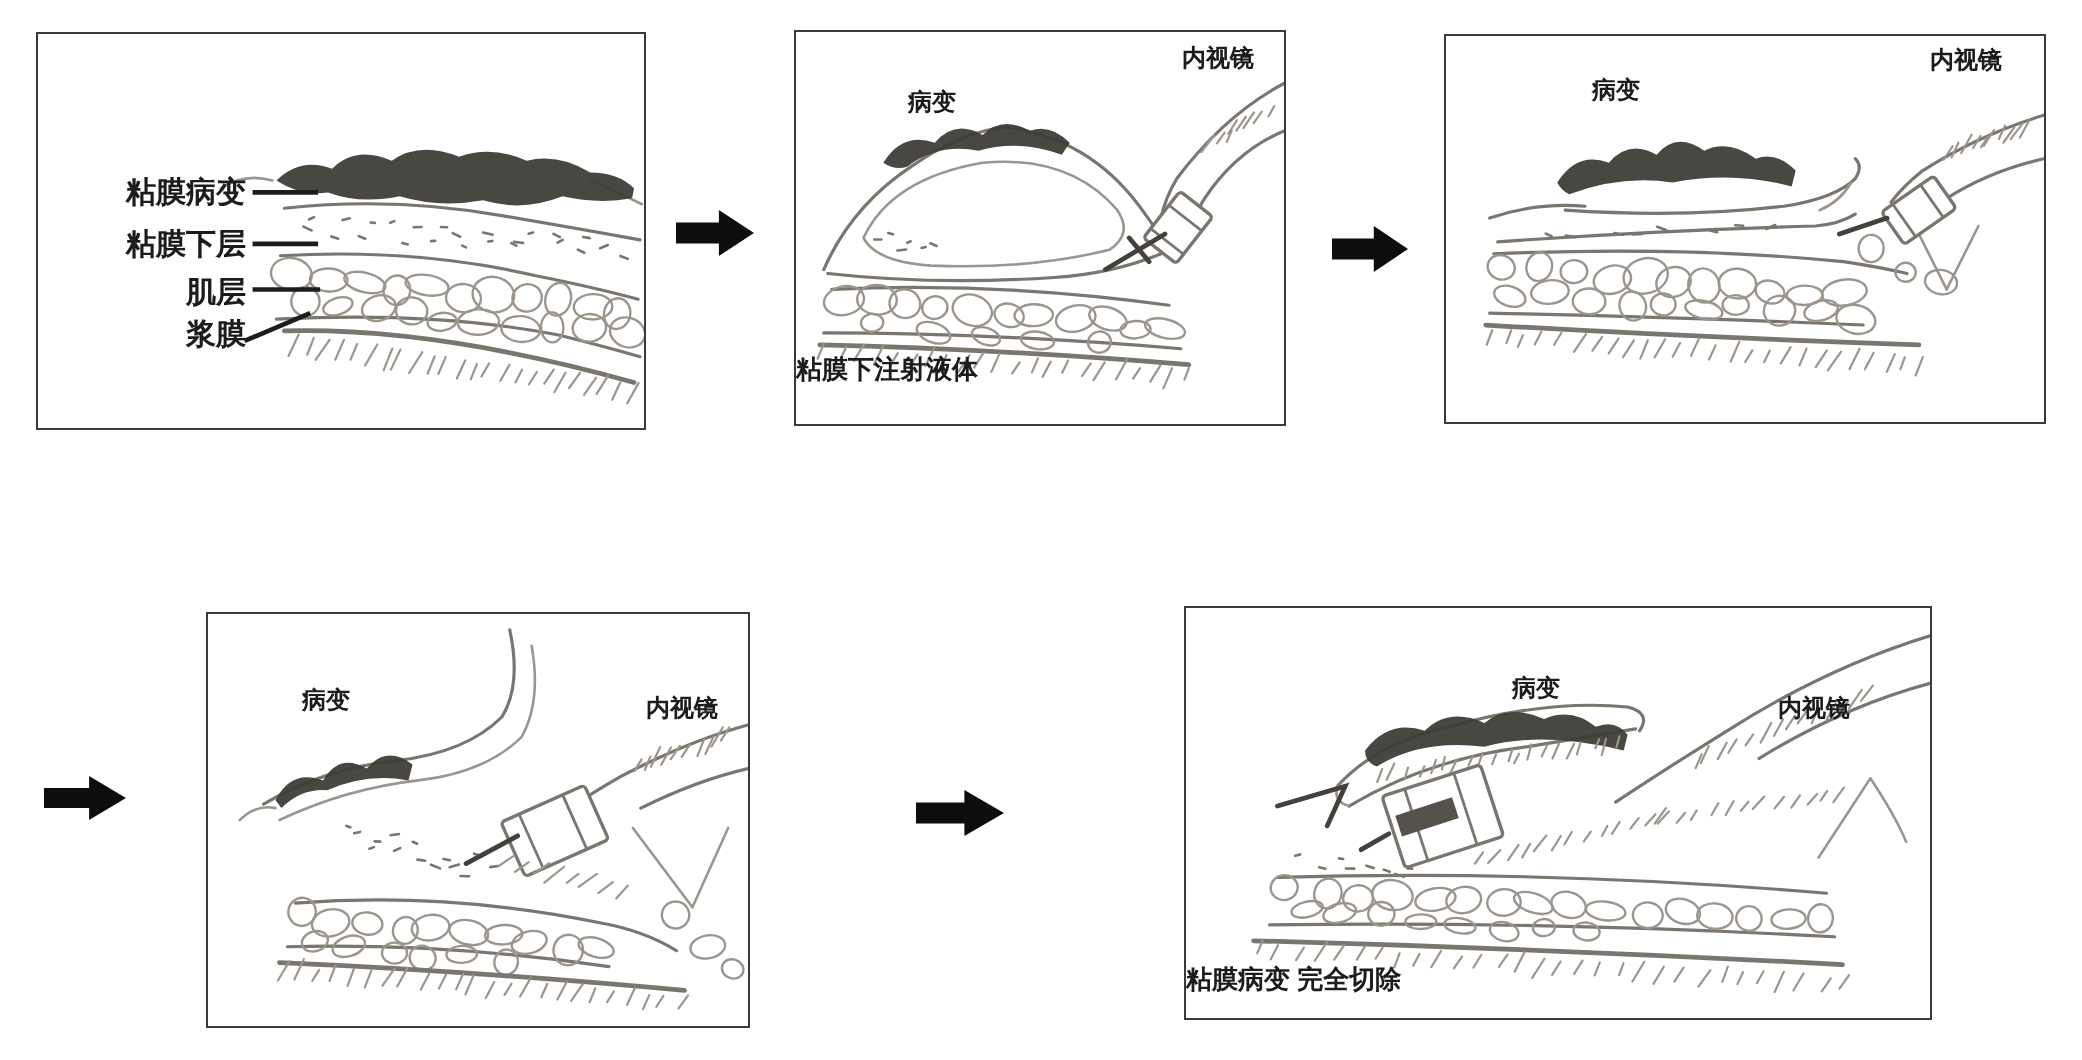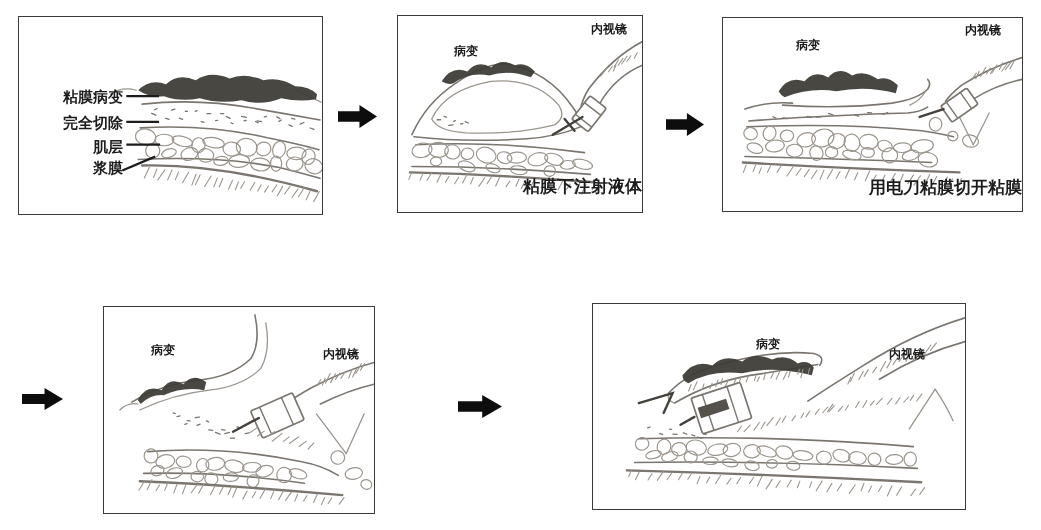--- a/index.html
+++ b/index.html
@@ -21,22 +21,22 @@
   .thick{stroke-width:2.4;}
   .lesion{fill:var(--lesion,#3e3b36);stroke:none;opacity:.94;}
   .dk{fill:none;stroke:#44413c;stroke-width:2.4;stroke-linecap:round;}
   .ptr line{stroke:var(--text,#1c1c1c);stroke-width:2.3;}
   .cap-g rect{fill:#fff;stroke:var(--sketch_line,#7a756e);stroke-width:1.7;}
   .cap-g line{stroke:var(--sketch_line,#7a756e);stroke-width:1.4;}
   .stones ellipse{fill:none;stroke:var(--sketch_faint,#9b958d);stroke-width:1.2;}
   .hatch line{stroke:var(--sketch_faint,#9b958d);stroke-width:1.1;stroke-linecap:round;}
   .spk line{stroke:var(--sketch_line,#7a756e);stroke-width:1.3;stroke-linecap:round;}
   .caption{
-    position:absolute;left:0;right:0;text-align:right;
-    font-size:17px;font-weight:600;color:var(--text,#1c1c1c);
+    position:absolute;left:0;right:0;text-align:left;
+    font-size:13px;font-weight:600;color:var(--text,#1c1c1c);
     white-space:pre;line-height:1.1;
   }
   .side-label{
     position:absolute;font-size:12px;font-weight:600;color:var(--text,#1c1c1c);
     white-space:nowrap;line-height:1.1;
   }
   .layer-labels{position:absolute;left:0;top:0;width:106px;height:100%;}
   .layer{
     position:absolute;right:2px;text-align:right;
     font-size:15px;font-weight:600;color:var(--text,#1c1c1c);
@@ -142,21 +142,21 @@
         </g>
       <g class="ptr">
         <line x1="108" y1="80" x2="141" y2="80"></line>
         <line x1="108" y1="106" x2="141" y2="106"></line>
         <line x1="108" y1="129" x2="142" y2="129"></line>
         <line x1="104" y1="155" x2="137" y2="141"></line>
       </g>
     </svg>
     <div class="layer-labels">
       <div class="layer" style="top:72px">粘膜病变</div>
-      <div class="layer" style="top:98px">完全切除</div>
+      <div class="layer" style="top:98px">粘膜下层</div>
       <div class="layer" style="top:122px">肌层</div>
       <div class="layer" style="top:143px">浆膜</div>
     </div>
   </section>
 
   <svg class="flow-arrow" style="left:338px;top:105px" width="39" height="23" viewBox="0 0 40 24" preserveAspectRatio="none" aria-hidden="true">
     <polygon points="0,6.5 22,6.5 22,0 40,12 22,24 22,17.5 0,17.5"></polygon>
   </svg>
 
   <section class="panel" style="left:397px;top:15px;width:246px;height:198px">
@@ -358,21 +358,20 @@
         <g class="cap-g" transform="rotate(-35 238 88)">
           <rect x="222" y="78" width="32" height="20" rx="2"></rect>
           <line x1="229" y1="78" x2="229" y2="98"></line>
           <line x1="246" y1="78" x2="246" y2="98"></line>
         </g>
         <path class="dk" d="M222,92 L198,100"></path>
       </g>
     </svg>
     <div class="side-label" style="left:73px;top:21px">病变</div>
     <div class="side-label" style="left:242px;top:6px">内视镜</div>
-    <div class="caption" style="top:161px">用电刀粘膜切开粘膜</div>
   </section>
 
   <svg class="flow-arrow" style="left:22px;top:388px" width="41" height="22" viewBox="0 0 40 24" preserveAspectRatio="none" aria-hidden="true">
     <polygon points="0,6.5 22,6.5 22,0 40,12 22,24 22,17.5 0,17.5"></polygon>
   </svg>
 
   <section class="panel" style="left:103px;top:306px;width:272px;height:208px">
     <svg class="sketch" viewBox="0 0 272 208" preserveAspectRatio="none" aria-hidden="true">
       <g>
         <path class="ln" d="M28,96 Q58,78 95,74 Q130,70 148,52 Q158,36 152,8"></path>
@@ -657,15 +656,16 @@
           <line x1="277.2" y1="189.9" x2="280.0" y2="183.9"></line>
           <line x1="287.0" y1="189.3" x2="290.3" y2="183.5"></line>
           <line x1="295.9" y1="193.9" x2="300.5" y2="183.7"></line>
           <line x1="305.3" y1="193.1" x2="310.4" y2="184.5"></line>
           <line x1="319.6" y1="193.5" x2="324.1" y2="187.0"></line>
           <line x1="328.5" y1="192.2" x2="333.3" y2="185.4"></line>
         </g>
     </svg>
     <div class="side-label" style="left:163px;top:34px">病变</div>
     <div class="side-label" style="left:296px;top:44px">内视镜</div>
+    <div class="caption" style="top:179px">粘膜病变 完全切除</div>
   </section>
 
 </div>
 
 </body></html>

